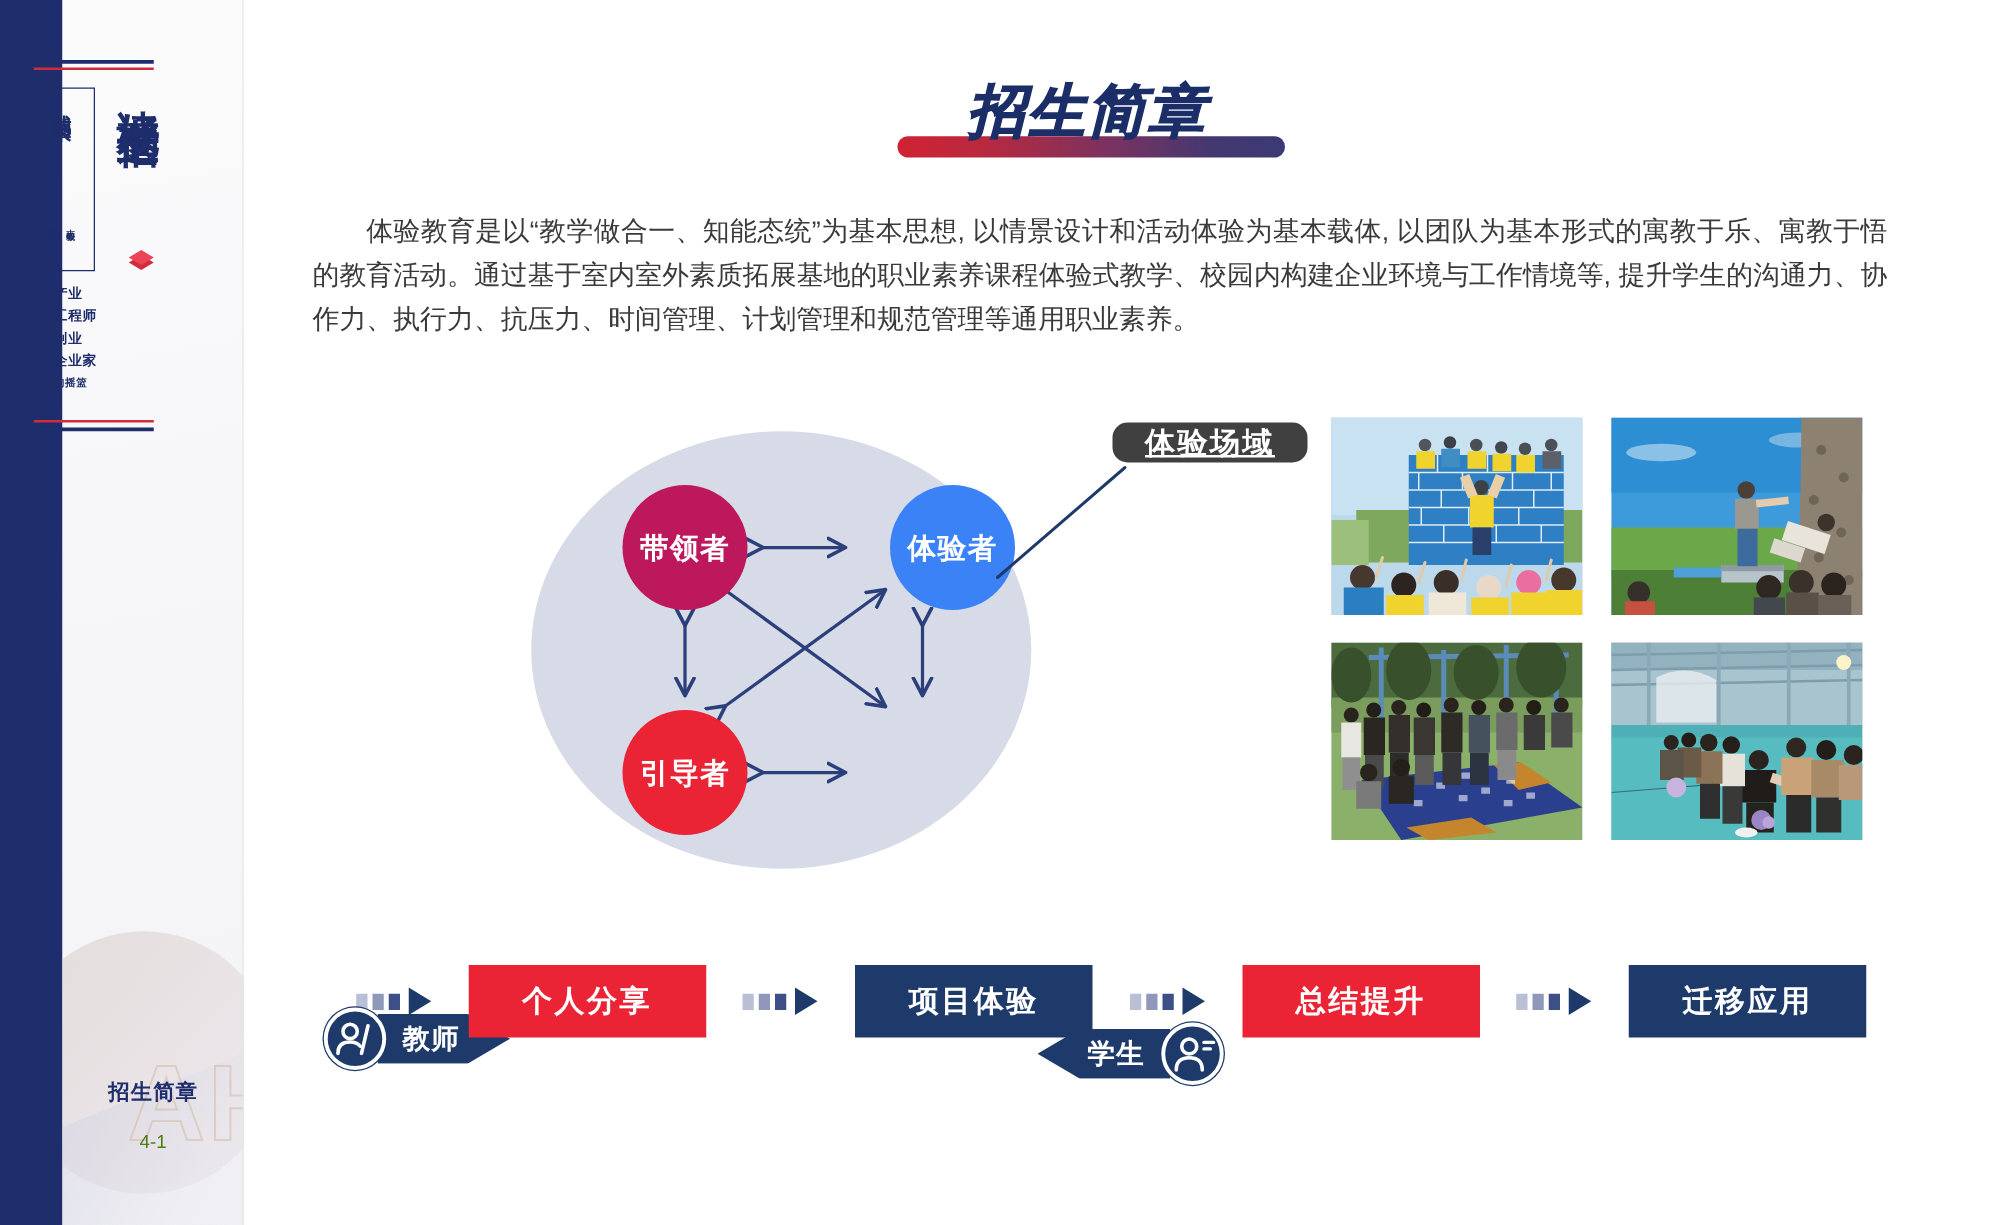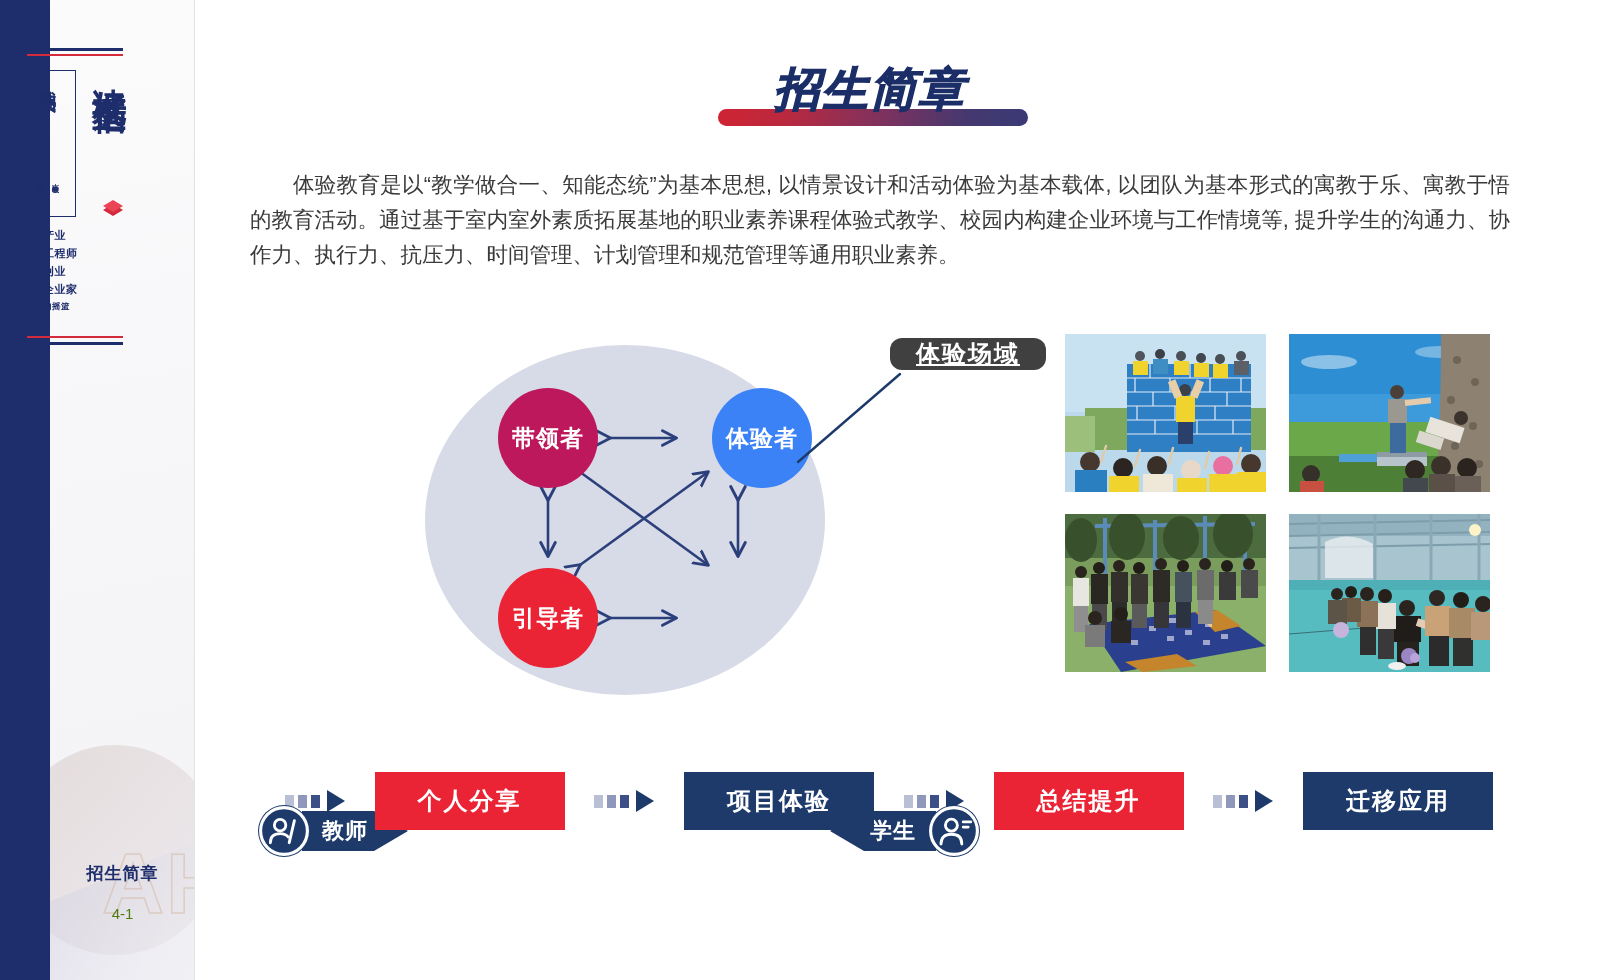--- a/index.html
+++ b/index.html
@@ -192,21 +192,21 @@
 
   .arrows-svg { position: absolute; left: 0; top: 0; width: 800px; height: 400px; }
 
   
   .role-badge {
     position: absolute;
     height: 52px;
     display: flex; align-items: center;
   }
   .badge-teacher { left: 8px; top: 485px; }
-  .badge-student { left: 580px; top: 485px; justify-content: center; }
+  .badge-student { left: 580px; top: 497px; justify-content: center; }
   .badge-icon-circle {
     width: 52px; height: 52px;
     border-radius: 50%;
     background: #1d3a6b;
     display: flex; align-items: center; justify-content: center;
     flex: 0 0 auto;
     z-index: 2;
   }
   .badge-body {
     height: 40px;

